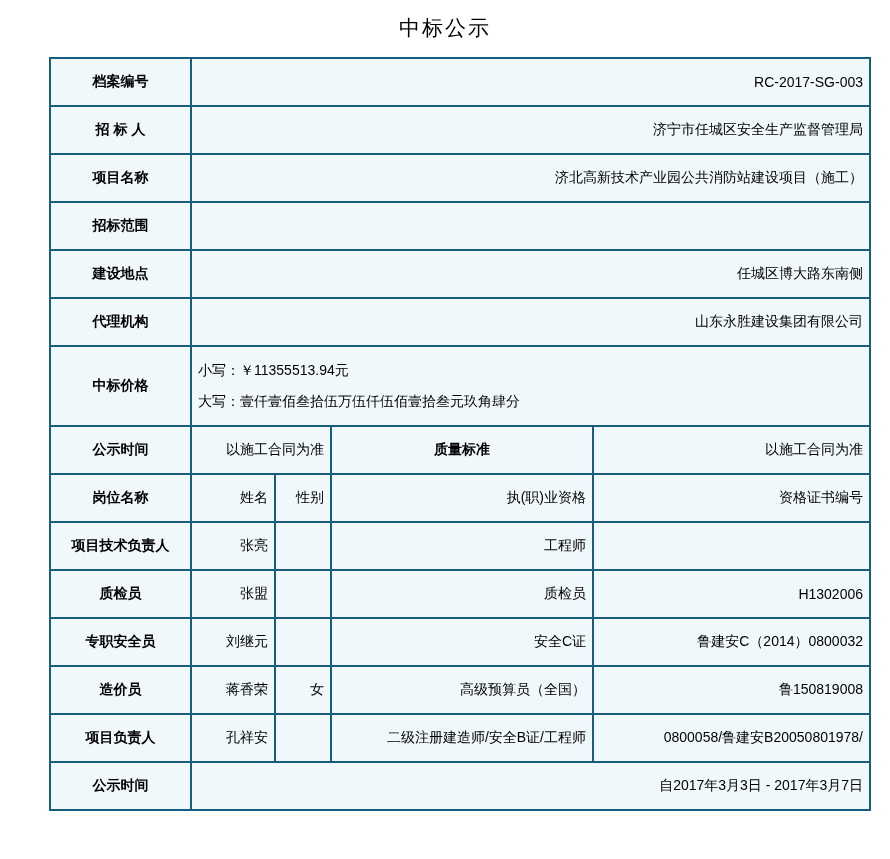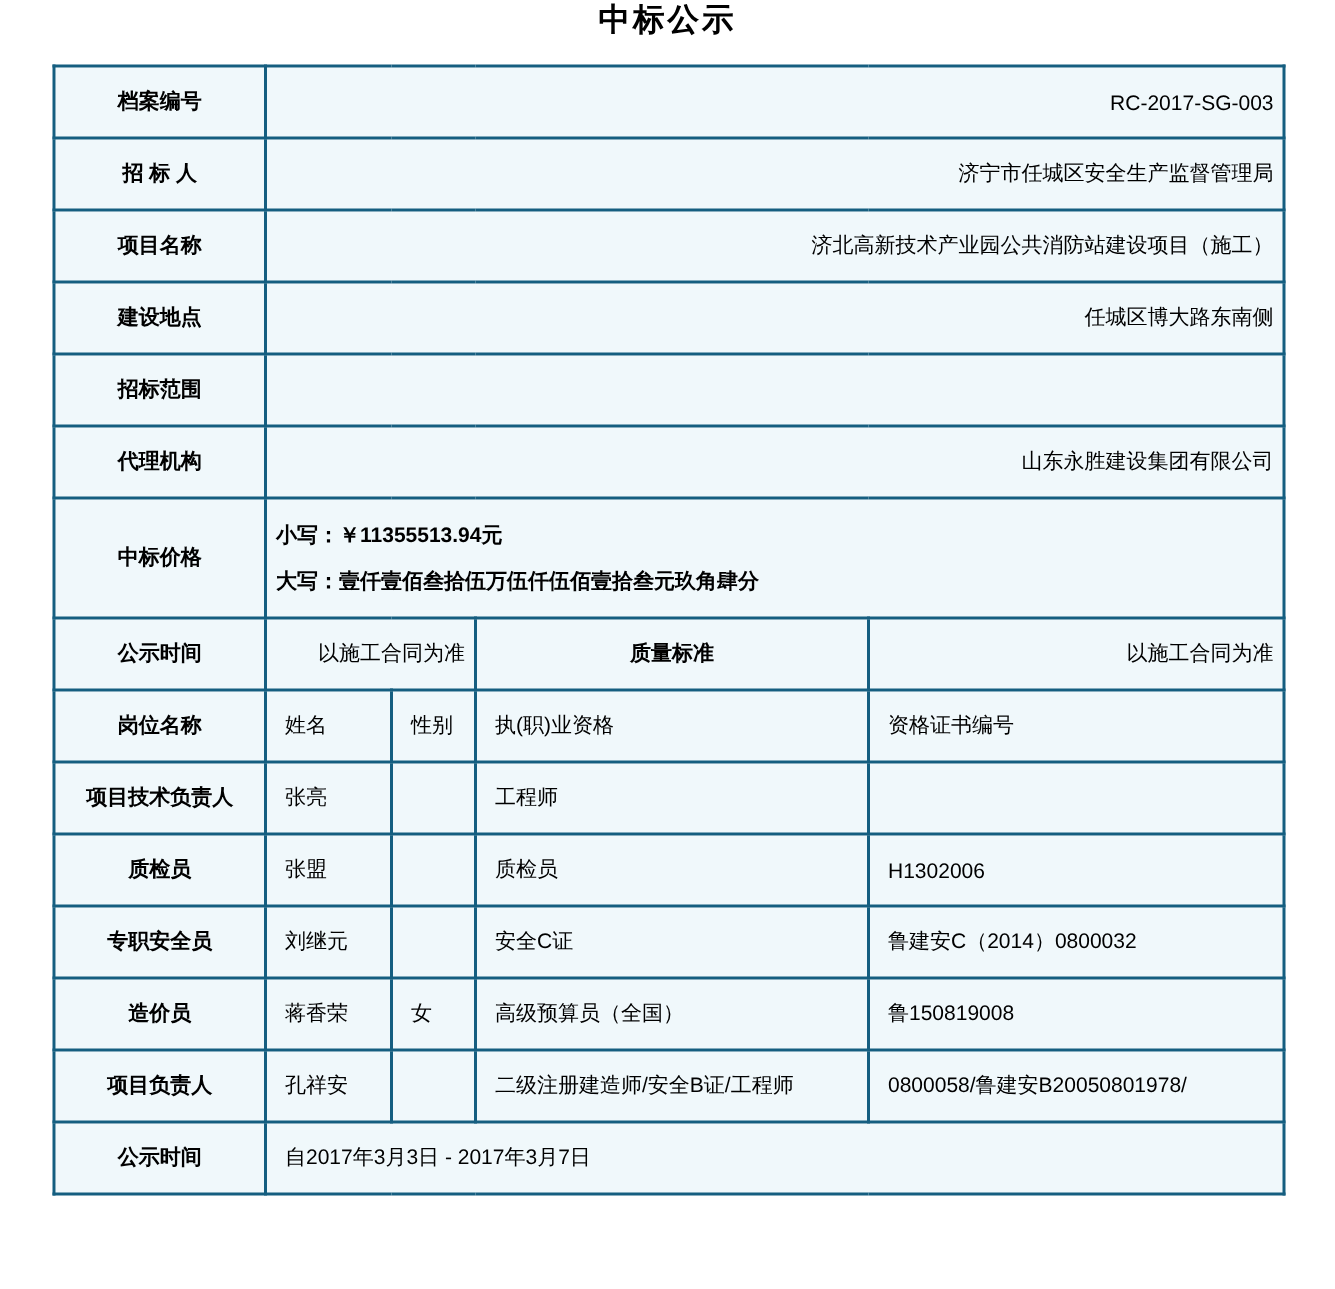--- a/index.html
+++ b/index.html
@@ -10,47 +10,48 @@
   }
   html,body{margin:0;padding:0;}
   body{
     width:890px;height:859px;
     background:var(--page-bg);
     color:var(--text);
     font-family:"Liberation Sans", sans-serif;
   }
   .title{
     margin:0;
+    padding-top:14px;
     text-align:center;
     font-size:21px;
-    font-weight:bold;
+    font-weight:normal;
     letter-spacing:2px;
     line-height:28px;
   }
   table{
     border-collapse:collapse;
     table-layout:fixed;
     width:820px;
-    margin:15px 0 0 35px;
+    margin:15px 0 0 49px;
   }
   td{
     border:2px solid var(--border);
     background:var(--cell-bg);
     font-size:14px;
     vertical-align:middle;
     padding:0 6px;
     overflow:hidden;
     word-break:break-all;
   }
   tr{height:48px;}
   tr.tall{height:80px;}
   .lbl{font-weight:bold;text-align:center;}
   .val{text-align:right;}
-  .ctr{text-align:left;padding-left:12px;}
-  .price div{font-weight:bold;text-align:left;}
+  .ctr{text-align:right;padding-left:12px;}
+  .price div{font-weight:normal;text-align:left;}
   .price .l2{margin-top:13px;}
 </style>
 </head>
 <body>
 
 <h1 class="title">中标公示</h1>
 
 <table>
   <colgroup>
     <col style="width:141px">
@@ -70,27 +71,27 @@
     <td class="lbl">招 标 人</td>
     <td class="val" colspan="4">济宁市任城区安全生产监督管理局</td>
   </tr>
 
   <tr>
     <td class="lbl">项目名称</td>
     <td class="val" colspan="4">济北高新技术产业园公共消防站建设项目（施工）</td>
   </tr>
 
   <tr>
-    <td class="lbl">建设地点</td>
-    <td class="val" colspan="4">任城区博大路东南侧</td>
+    <td class="lbl">招标范围</td>
+    <td class="val" colspan="4"></td>
   </tr>
 
   <tr>
-    <td class="lbl">招标范围</td>
-    <td class="val" colspan="4"></td>
+    <td class="lbl">建设地点</td>
+    <td class="val" colspan="4">任城区博大路东南侧</td>
   </tr>
 
   <tr>
     <td class="lbl">代理机构</td>
     <td class="val" colspan="4">山东永胜建设集团有限公司</td>
   </tr>
 
 
   <tr class="tall">
     <td class="lbl">中标价格</td>

